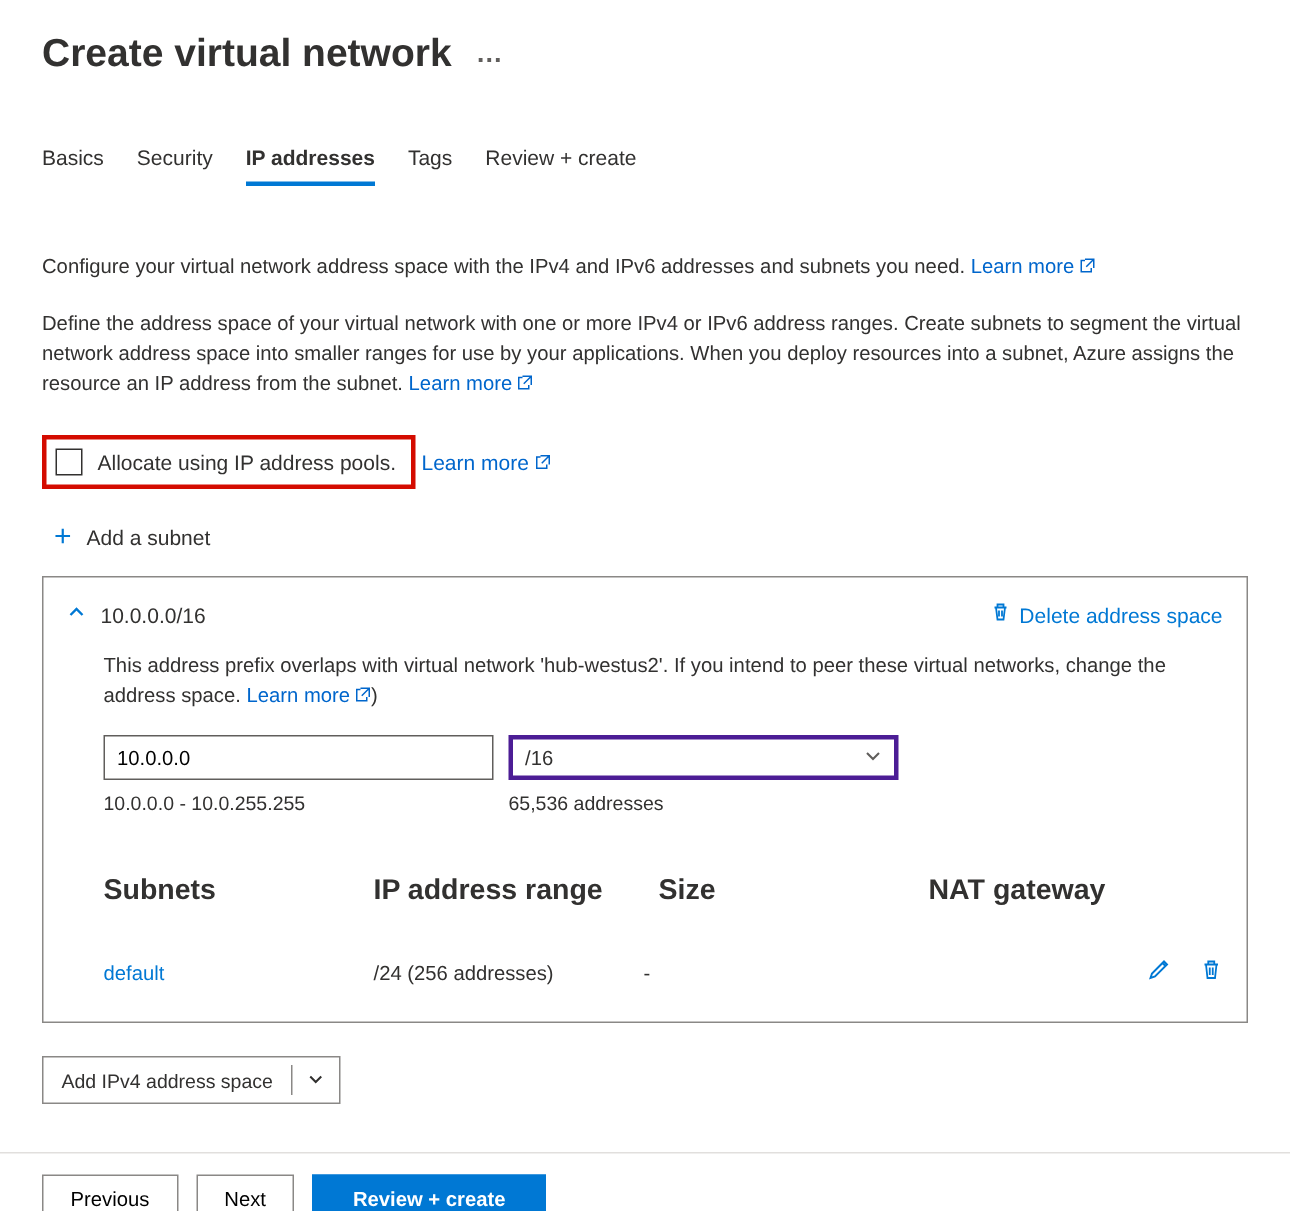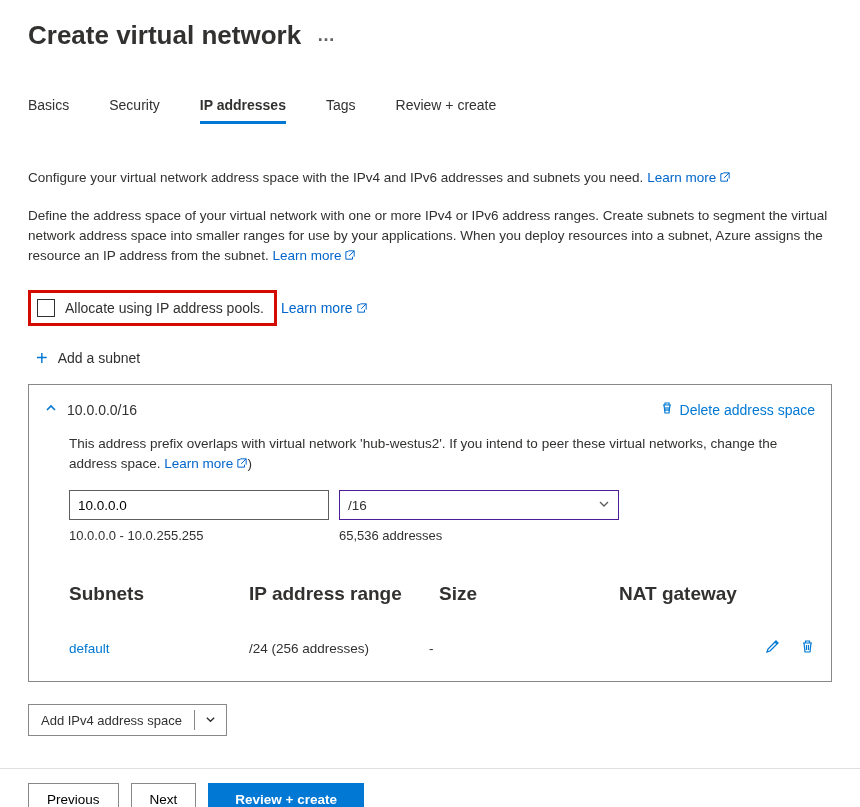--- a/index.html
+++ b/index.html
@@ -2,21 +2,21 @@
 <html><head>
 <meta charset="utf-8">
 <style>
   * { box-sizing: border-box; }
   html, body { margin:0; padding:0; font-family: "Segoe UI", Arial, sans-serif; background:#fff; color:#323130; }
   body { width:860px; }
   .page { padding:16px 28px 0 28px; }
   h1 { font-size:26px; font-weight:600; margin:4px 0 4px 0; display:flex; align-items:center; }
   .ellipsis { font-size:18px; color:#605e5c; margin-left:16px; cursor:pointer; }
 
-  .tabs { display:flex; gap:40px; margin-top:40px; border-bottom:0; }
+  .tabs { display:flex; gap:22px; margin-top:40px; border-bottom:0; }
   .tab { font-size:14px; color:#323130; padding:6px 0 8px 0; cursor:pointer; }
   .tab.active { font-weight:600; border-bottom:3px solid #0078d4; }
 
   .body-text { font-size:13.5px; line-height:20px; margin-top:44px; }
   .body-text2 { font-size:13.5px; line-height:20px; margin-top:18px; }
   a.link { color:#0066cc; text-decoration:none; }
   .ext-icon { display:inline-block; width:10px; height:10px; margin-left:4px; position:relative; top:0px; }
   .ext-icon svg { width:10px; height:10px; }
 
   .highlight-box { border:3px solid #d40b00; display:inline-flex; align-items:center; padding:6px 10px 6px 6px; margin-top:24px; }
@@ -32,21 +32,21 @@
   .addr-header { display:flex; align-items:center; }
   .chev { color:#0078d4; margin-right:10px; font-size:13px; cursor:pointer; }
   .addr-title { font-size:14px; flex:1; }
   .delete-link { color:#0078d4; display:flex; align-items:center; cursor:pointer; font-size:14px; }
   .trash-icon { margin-right:6px; }
 
   .warn-text { font-size:13.5px; line-height:20px; margin:16px 0 0 24px; }
 
   .inputs-row { display:flex; gap:10px; margin:16px 0 0 24px; }
   .ip-input { width:260px; height:30px; border:1px solid #605e5c; padding:0 8px; font-size:13.5px; }
-  .select-box { width:280px; height:30px; border:1px solid #4c1d95; display:flex; align-items:center; padding:0 8px; justify-content:space-between; cursor:pointer; font-size:13.5px; }
+  .select-box { width:260px; height:30px; border:3px solid #4c1d95; display:flex; align-items:center; padding:0 8px; justify-content:space-between; cursor:pointer; font-size:13.5px; }
   .select-box .chev-down { color:#605e5c; }
 
   .range-row { display:flex; margin:8px 0 0 24px; font-size:13px; color:#323130; }
   .range-row .left { width:270px; }
 
   .subnet-table { margin:40px 0 0 24px; }
   .subnet-headers { display:flex; font-size:19px; font-weight:700; padding-bottom:8px; }
   .subnet-row { display:flex; font-size:13.5px; padding:26px 0 6px 0; align-items:center; }
   .col-name { width:180px; }
   .col-range { width:190px; }

